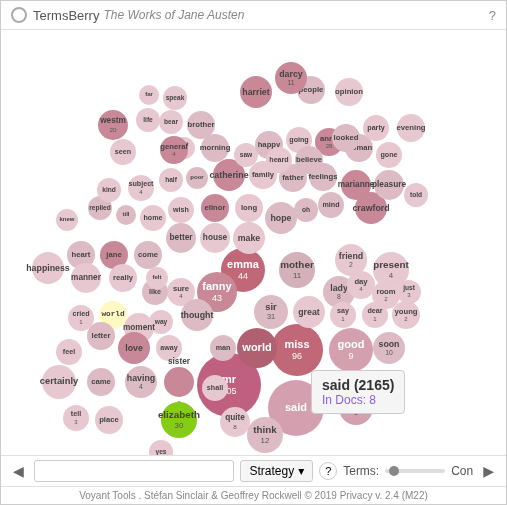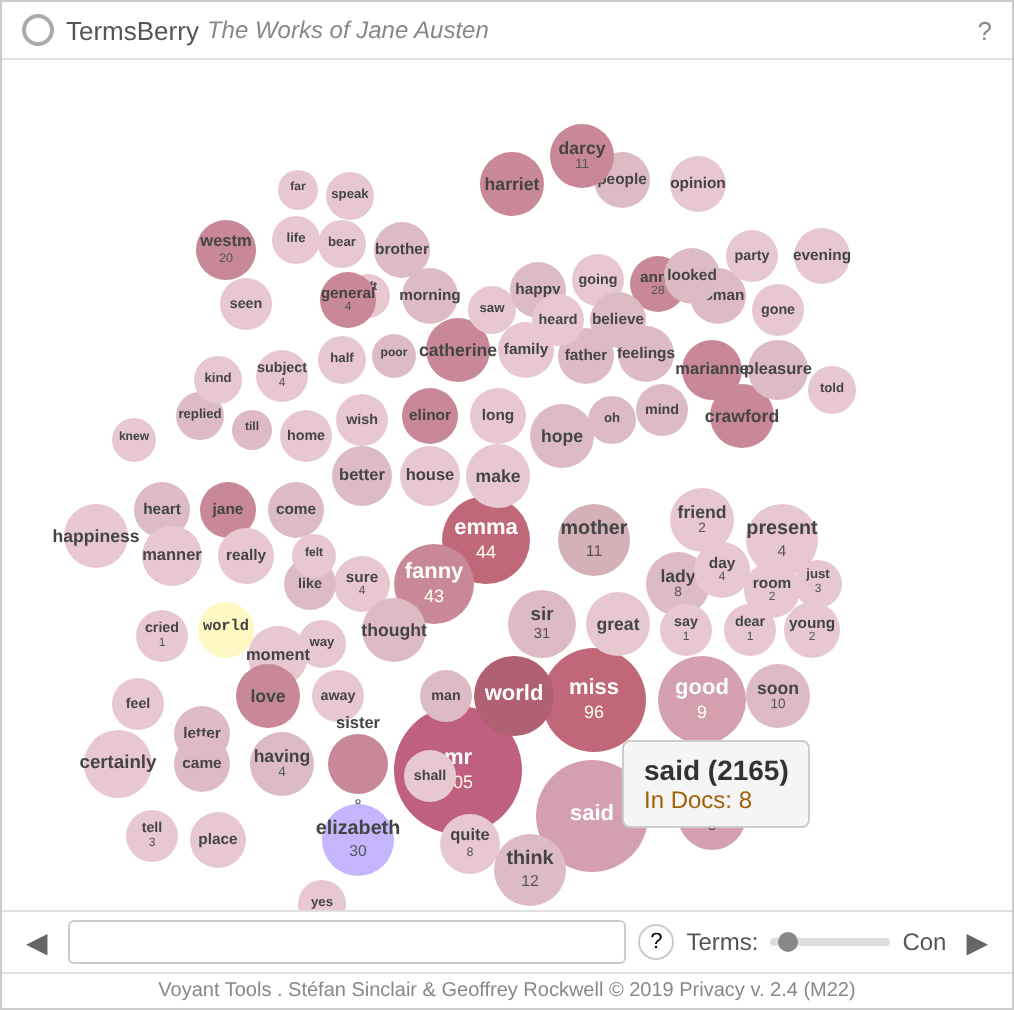--- a/index.html
+++ b/index.html
@@ -89,21 +89,21 @@
       color: #333;
       z-index: 100;
       white-space: nowrap;
     }
     .tooltip .tooltip-title {
       font-weight: bold;
       font-size: 14px;
     }
     .tooltip .tooltip-docs {
       font-size: 12px;
-      color: #a16207;
+      color: #8b5cf6;
     }
 
     .footer {
       border-top: 1px solid #e0e0e0;
       display: flex;
       flex-direction: column;
     }
     .toolbar {
       display: flex;
       align-items: center;
@@ -474,21 +474,21 @@
       <div class="bubble" style="width: 26px; height: 26px; left: 67px; top: 275px; background-color: rgb(232, 200, 208);">
         <span class="word" style="font-size: 7.15px; color: rgb(68, 68, 68);">cried</span>
         <span class="num" style="font-size: 6px; color: rgb(85, 85, 85);">1</span>
       </div>
       <div class="bubble" style="width: 30px; height: 30px; left: 123px; top: 283px; background-color: rgb(232, 200, 208);">
         <span class="word" style="font-size: 8.25px; color: rgb(68, 68, 68);">moment</span>
       </div>
       <div class="bubble" style="width: 26px; height: 26px; left: 55px; top: 309px; background-color: rgb(232, 200, 208);">
         <span class="word" style="font-size: 7.15px; color: rgb(68, 68, 68);">feel</span>
       </div>
-      <div class="bubble" style="width: 28px; height: 28px; left: 86px; top: 323px; background-color: rgb(221, 187, 196);">
+      <div class="bubble" style="width: 28px; height: 28px; left: 86px; top: 292px; background-color: rgb(221, 187, 196);">
         <span class="word" style="font-size: 7.7px; color: rgb(68, 68, 68);">letter</span>
       </div>
       <div class="bubble" style="width: 32px; height: 32px; left: 117px; top: 302px; background-color: rgb(200, 136, 152);">
         <span class="word" style="font-size: 8.8px; color: rgb(68, 68, 68);">love</span>
       </div>
       <div class="bubble" style="width: 26px; height: 26px; left: 155px; top: 305px; background-color: rgb(232, 200, 208);">
         <span class="word" style="font-size: 7.15px; color: rgb(68, 68, 68);">away</span>
       </div>
       <div class="bubble" style="width: 26px; height: 26px; left: 209px; top: 305px; background-color: rgb(221, 187, 196);">
         <span class="word" style="font-size: 7.15px; color: rgb(68, 68, 68);">man</span>
@@ -518,41 +518,45 @@
         <span class="word" style="font-size: 9.35px; color: rgb(68, 68, 68);">know</span>
         <span class="num" style="font-size: 7.35px; color: rgb(85, 85, 85);">5</span>
       </div>
       <div class="bubble" style="width: 26px; height: 26px; left: 62px; top: 375px; background-color: rgb(232, 200, 208);">
         <span class="word" style="font-size: 7.15px; color: rgb(68, 68, 68);">tell</span>
         <span class="num" style="font-size: 6px; color: rgb(85, 85, 85);">3</span>
       </div>
       <div class="bubble" style="width: 28px; height: 28px; left: 94px; top: 376px; background-color: rgb(232, 200, 208);">
         <span class="word" style="font-size: 7.7px; color: rgb(68, 68, 68);">place</span>
       </div>
-      <div class="bubble" style="width: 36px; height: 36px; left: 160px; top: 372px; background-color: #c4b5fd;">
+      <div class="bubble" style="width: 36px; height: 36px; left: 160px; top: 372px; background-color: #84cc16;">
         <span class="word" style="font-size: 9.9px; color: rgb(68, 68, 68);">elizabeth</span>
         <span class="num" style="font-size: 7.9px; color: rgb(85, 85, 85);">30</span>
       </div>
       <div class="bubble" style="width: 30px; height: 30px; left: 201px; top: 377px; background-color: rgb(232, 200, 208); margin-left: 18px;">
         <span class="word" style="font-size: 8.25px; color: rgb(68, 68, 68);">quite</span>
         <span class="num" style="font-size: 6.25px; color: rgb(85, 85, 85);">8</span>
       </div>
       <div class="bubble" style="width: 36px; height: 36px; left: 246px; top: 387px; background-color: rgb(221, 187, 196);">
         <span class="word" style="font-size: 9.9px; color: rgb(68, 68, 68);">think</span>
         <span class="num" style="font-size: 7.9px; color: rgb(85, 85, 85);">12</span>
       </div>
       <div class="bubble" style="width: 24px; height: 24px; left: 148px; top: 410px; background-color: rgb(232, 200, 208);">
         <span class="word" style="font-size: 6.6px; color: rgb(68, 68, 68);">yes</span>
       </div>
     </div>
 
   <div class="footer">
     <div class="toolbar">
       <button class="nav-btn">◀</button>
       <input class="search-box" type="text" style="">
+      <button class="dropdown-btn">
+        <span>Strategy</span>
+        <span>▾</span>
+      </button>
       <button class="help-btn">?</button>
       <span class="terms-label">Terms:</span>
       <div class="slider-container">
         <div class="slider">
           <div class="slider-thumb"></div>
         </div>
       </div>
       <span class="con-label">Con</span>
       <button class="nav-btn">▶</button>
     </div>

